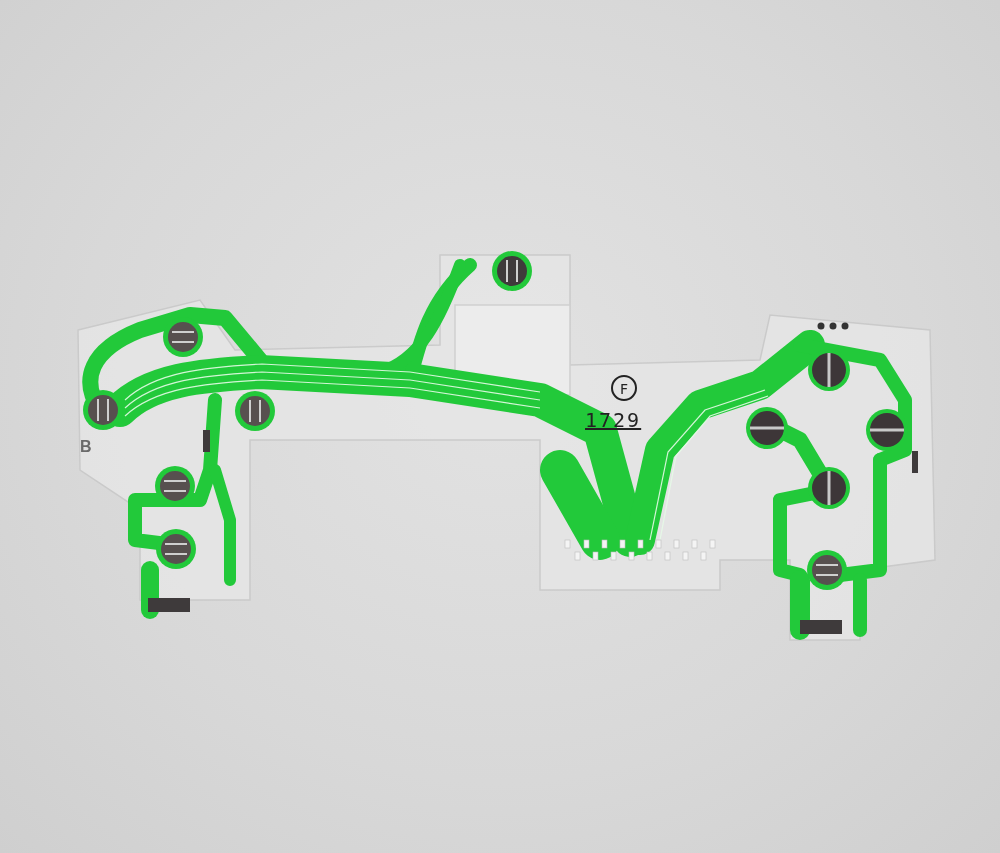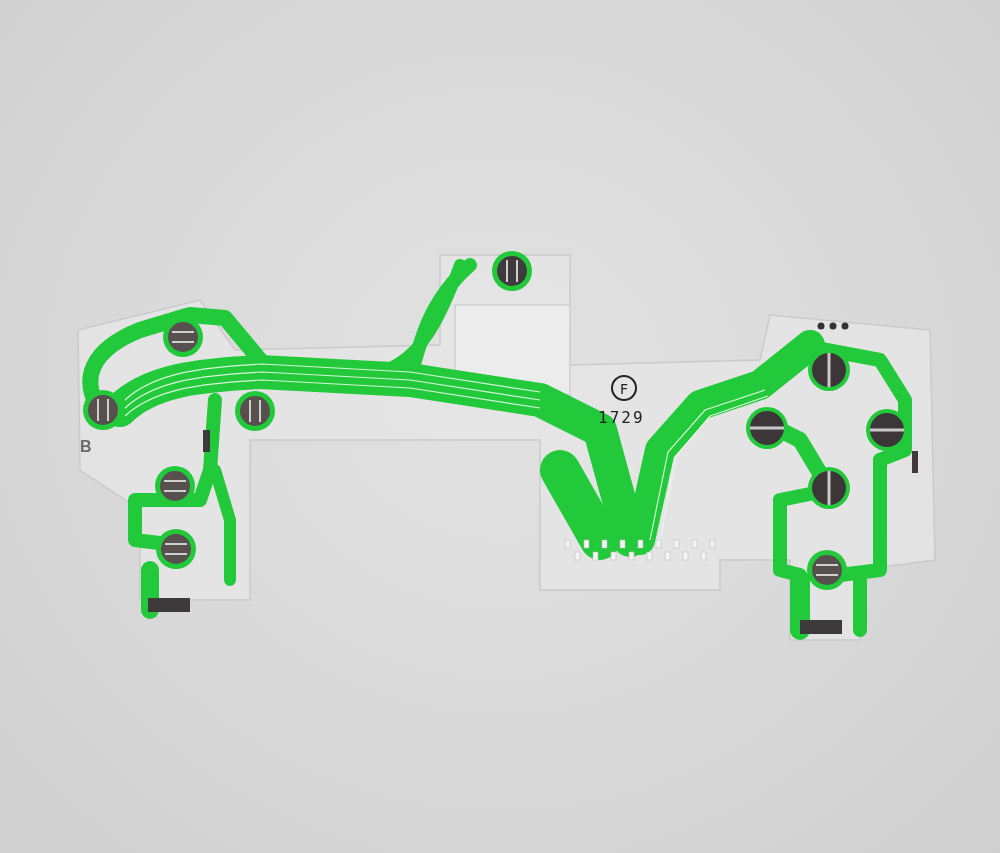--- a/index.html
+++ b/index.html
@@ -1,21 +1,21 @@
 <!DOCTYPE html>
 <html><head>
   <meta charset="utf-8">
   <style>
     html, body { margin: 0; padding: 0; }
     body { width: 1000px; height: 853px; overflow: hidden; background: #d9d9d9; font-family: "Liberation Sans", sans-serif; }
     .scene { position: relative; width: 1000px; height: 853px; background: radial-gradient(ellipse at 50% 45%, #e2e2e2 0%, #d8d8d8 60%, #cfcfcf 100%); }
     svg { position: absolute; left: 0; top: 0; }
     .label { position: absolute; color: #555; }
     .mark-b { left: 80px; top: 438px; font-size: 16px; font-weight: bold; color: #6a6a6a; }
-    .mark-code { left: 598px; top: 408px; font-size: 16px; letter-spacing: 2px; font-family: "DejaVu Sans Mono", monospace; color: #222; }
+    .mark-code { left: 585px; top: 408px; font-size: 20px; letter-spacing: 2px; font-family: "DejaVu Sans Mono", monospace; color: #222; text-decoration: underline; }
   </style>
 </head>
 <body>
 
 <div class="scene">
   <svg width="1000" height="853" viewBox="0 0 1000 853">
 
     <g fill="#e6e6e6" stroke="#c8c8c8" stroke-width="1.5" opacity="0.85">
       <path d="M78 330 L200 300 L235 350 L440 345 L440 255 L570 255 L570 365 L760 360 L770 315 L930 330 L935 560 L860 570 L860 640 L790 640 L790 560 L720 560 L720 590 L540 590 L540 440 L250 440 L250 600 L140 600 L140 510 L80 470 Z"></path>
     </g>

